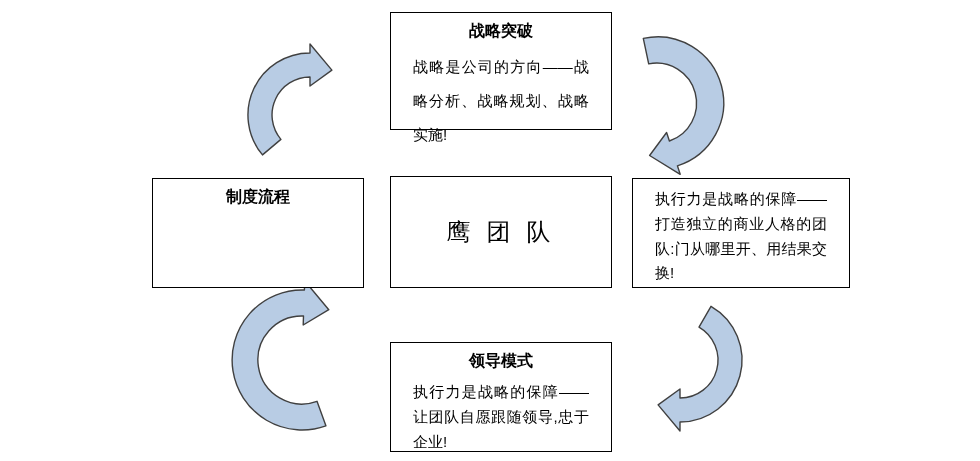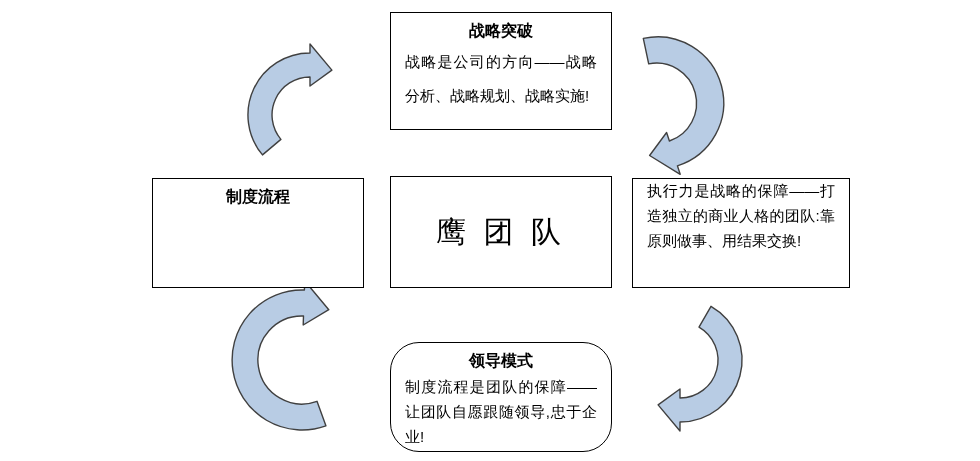--- a/index.html
+++ b/index.html
@@ -21,37 +21,37 @@
     background: #ffffff;
     border: 1px solid #000000;
     box-sizing: border-box;
     color: #000000;
   }
   .node-top    { left: 390px; top: 12px;  width: 222px; height: 118px; }
   .node-left   { left: 152px; top: 178px; width: 212px; height: 110px; }
   .node-center { left: 390px; top: 176px; width: 222px; height: 112px;
                  display: flex; align-items: center; justify-content: center; }
   .node-right  { left: 632px; top: 178px; width: 218px; height: 110px; }
-  .node-bottom { left: 390px; top: 342px; width: 222px; height: 110px; border-radius: 29px; }
+  .node-bottom { left: 390px; top: 342px; width: 222px; height: 110px; }
   .node-title {
     margin: 8px 0 3px 0;
     font-weight: bold;
     font-size: 16px;
     text-align: center;
   }
   .node-body {
-    margin: 0;
+    margin: 8px;
     padding: 0 14px;
     font-size: 15px;
     line-height: 1.65;
     text-align: justify;
   }
   .node-top .node-body { line-height: 2.25; }
   .center-title {
-    font-size: 30px;
+    font-size: 24px;
     letter-spacing: 5px;
     font-family: "Liberation Serif", "DejaVu Serif", serif;
     white-space: nowrap;
   }
 </style>
 </head>
 <body>
 
 <div class="canvas">
 
@@ -69,21 +69,21 @@
 
   <div class="node node-left">
     <div class="node-title">制度流程</div>
   </div>
 
   <div class="node node-center">
     <div class="center-title">鹰 团 队</div>
   </div>
 
   <div class="node node-right">
-    <div class="node-body">执行力是战略的保障——打造独立的商业人格的团队:靠原则做事、用结果交换!</div>
+    <div class="node-body">执行力是战略的保障——打造独立的商业人格的团队:门从哪里开、用结果交换!</div>
   </div>
 
   <div class="node node-bottom">
     <div class="node-title">领导模式</div>
-    <div class="node-body">制度流程是团队的保障——让团队自愿跟随领导,忠于企业!</div>
+    <div class="node-body">执行力是战略的保障——让团队自愿跟随领导,忠于企业!</div>
   </div>
 
 </div>
 
 </body></html>

